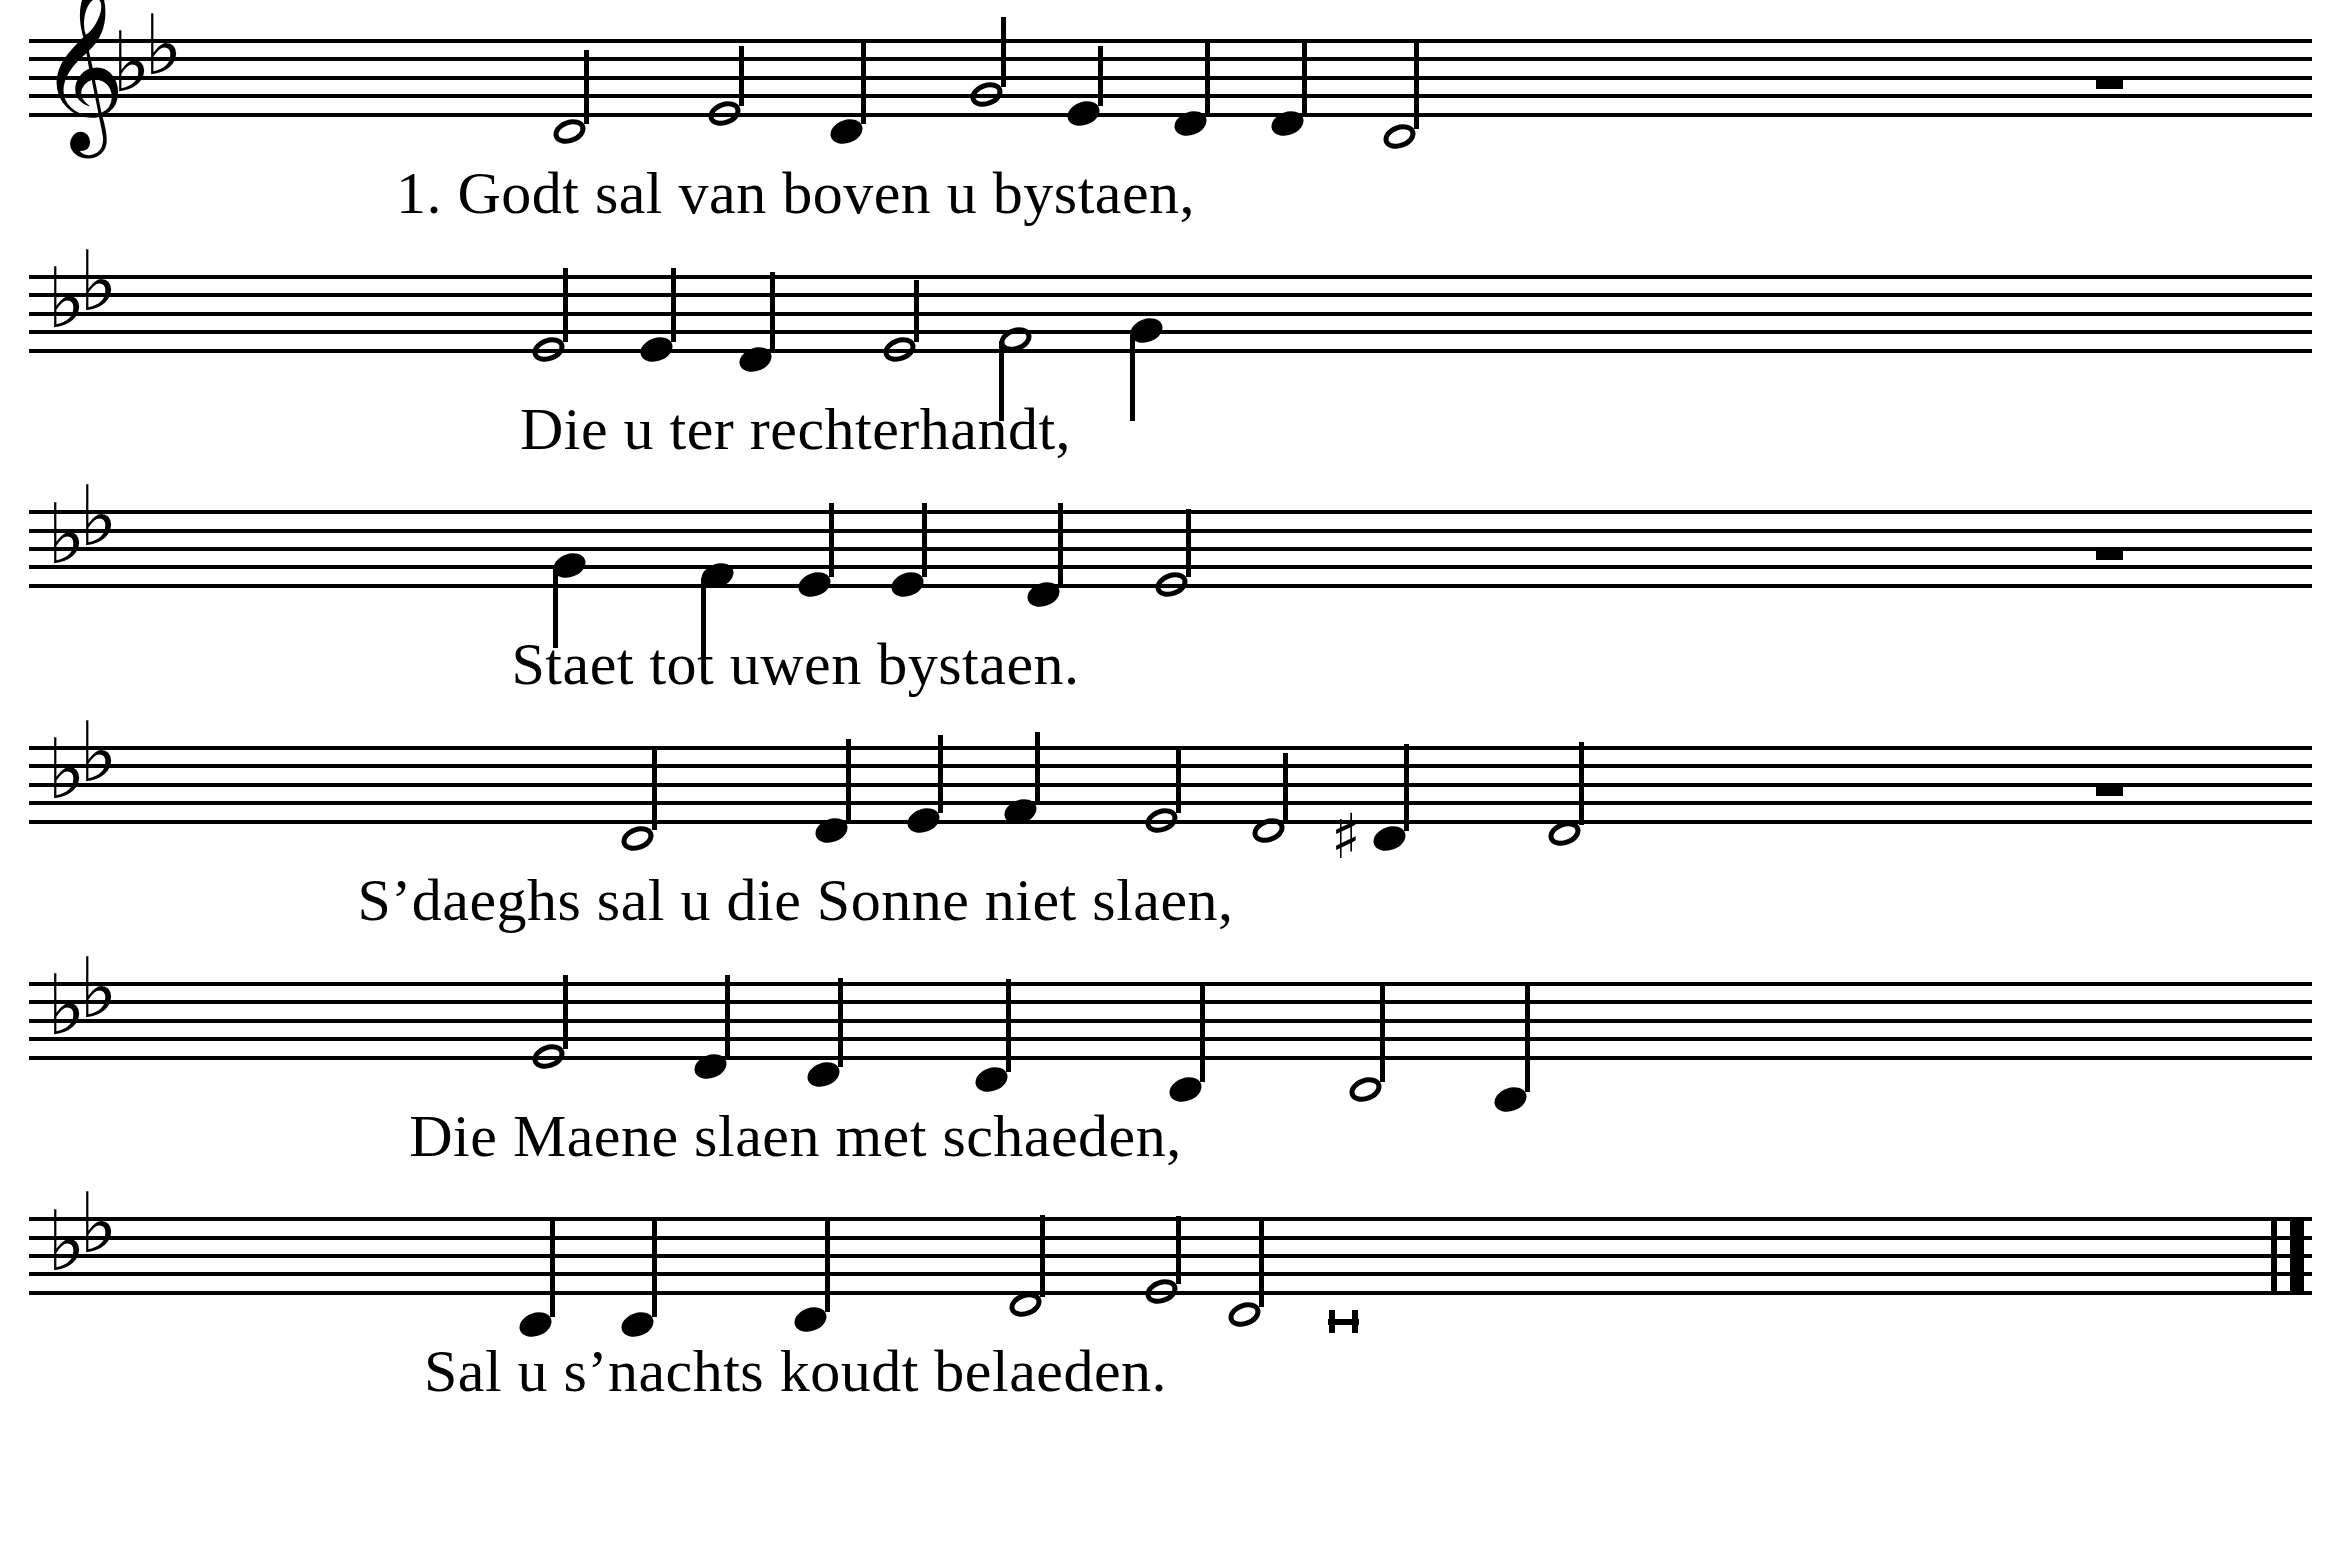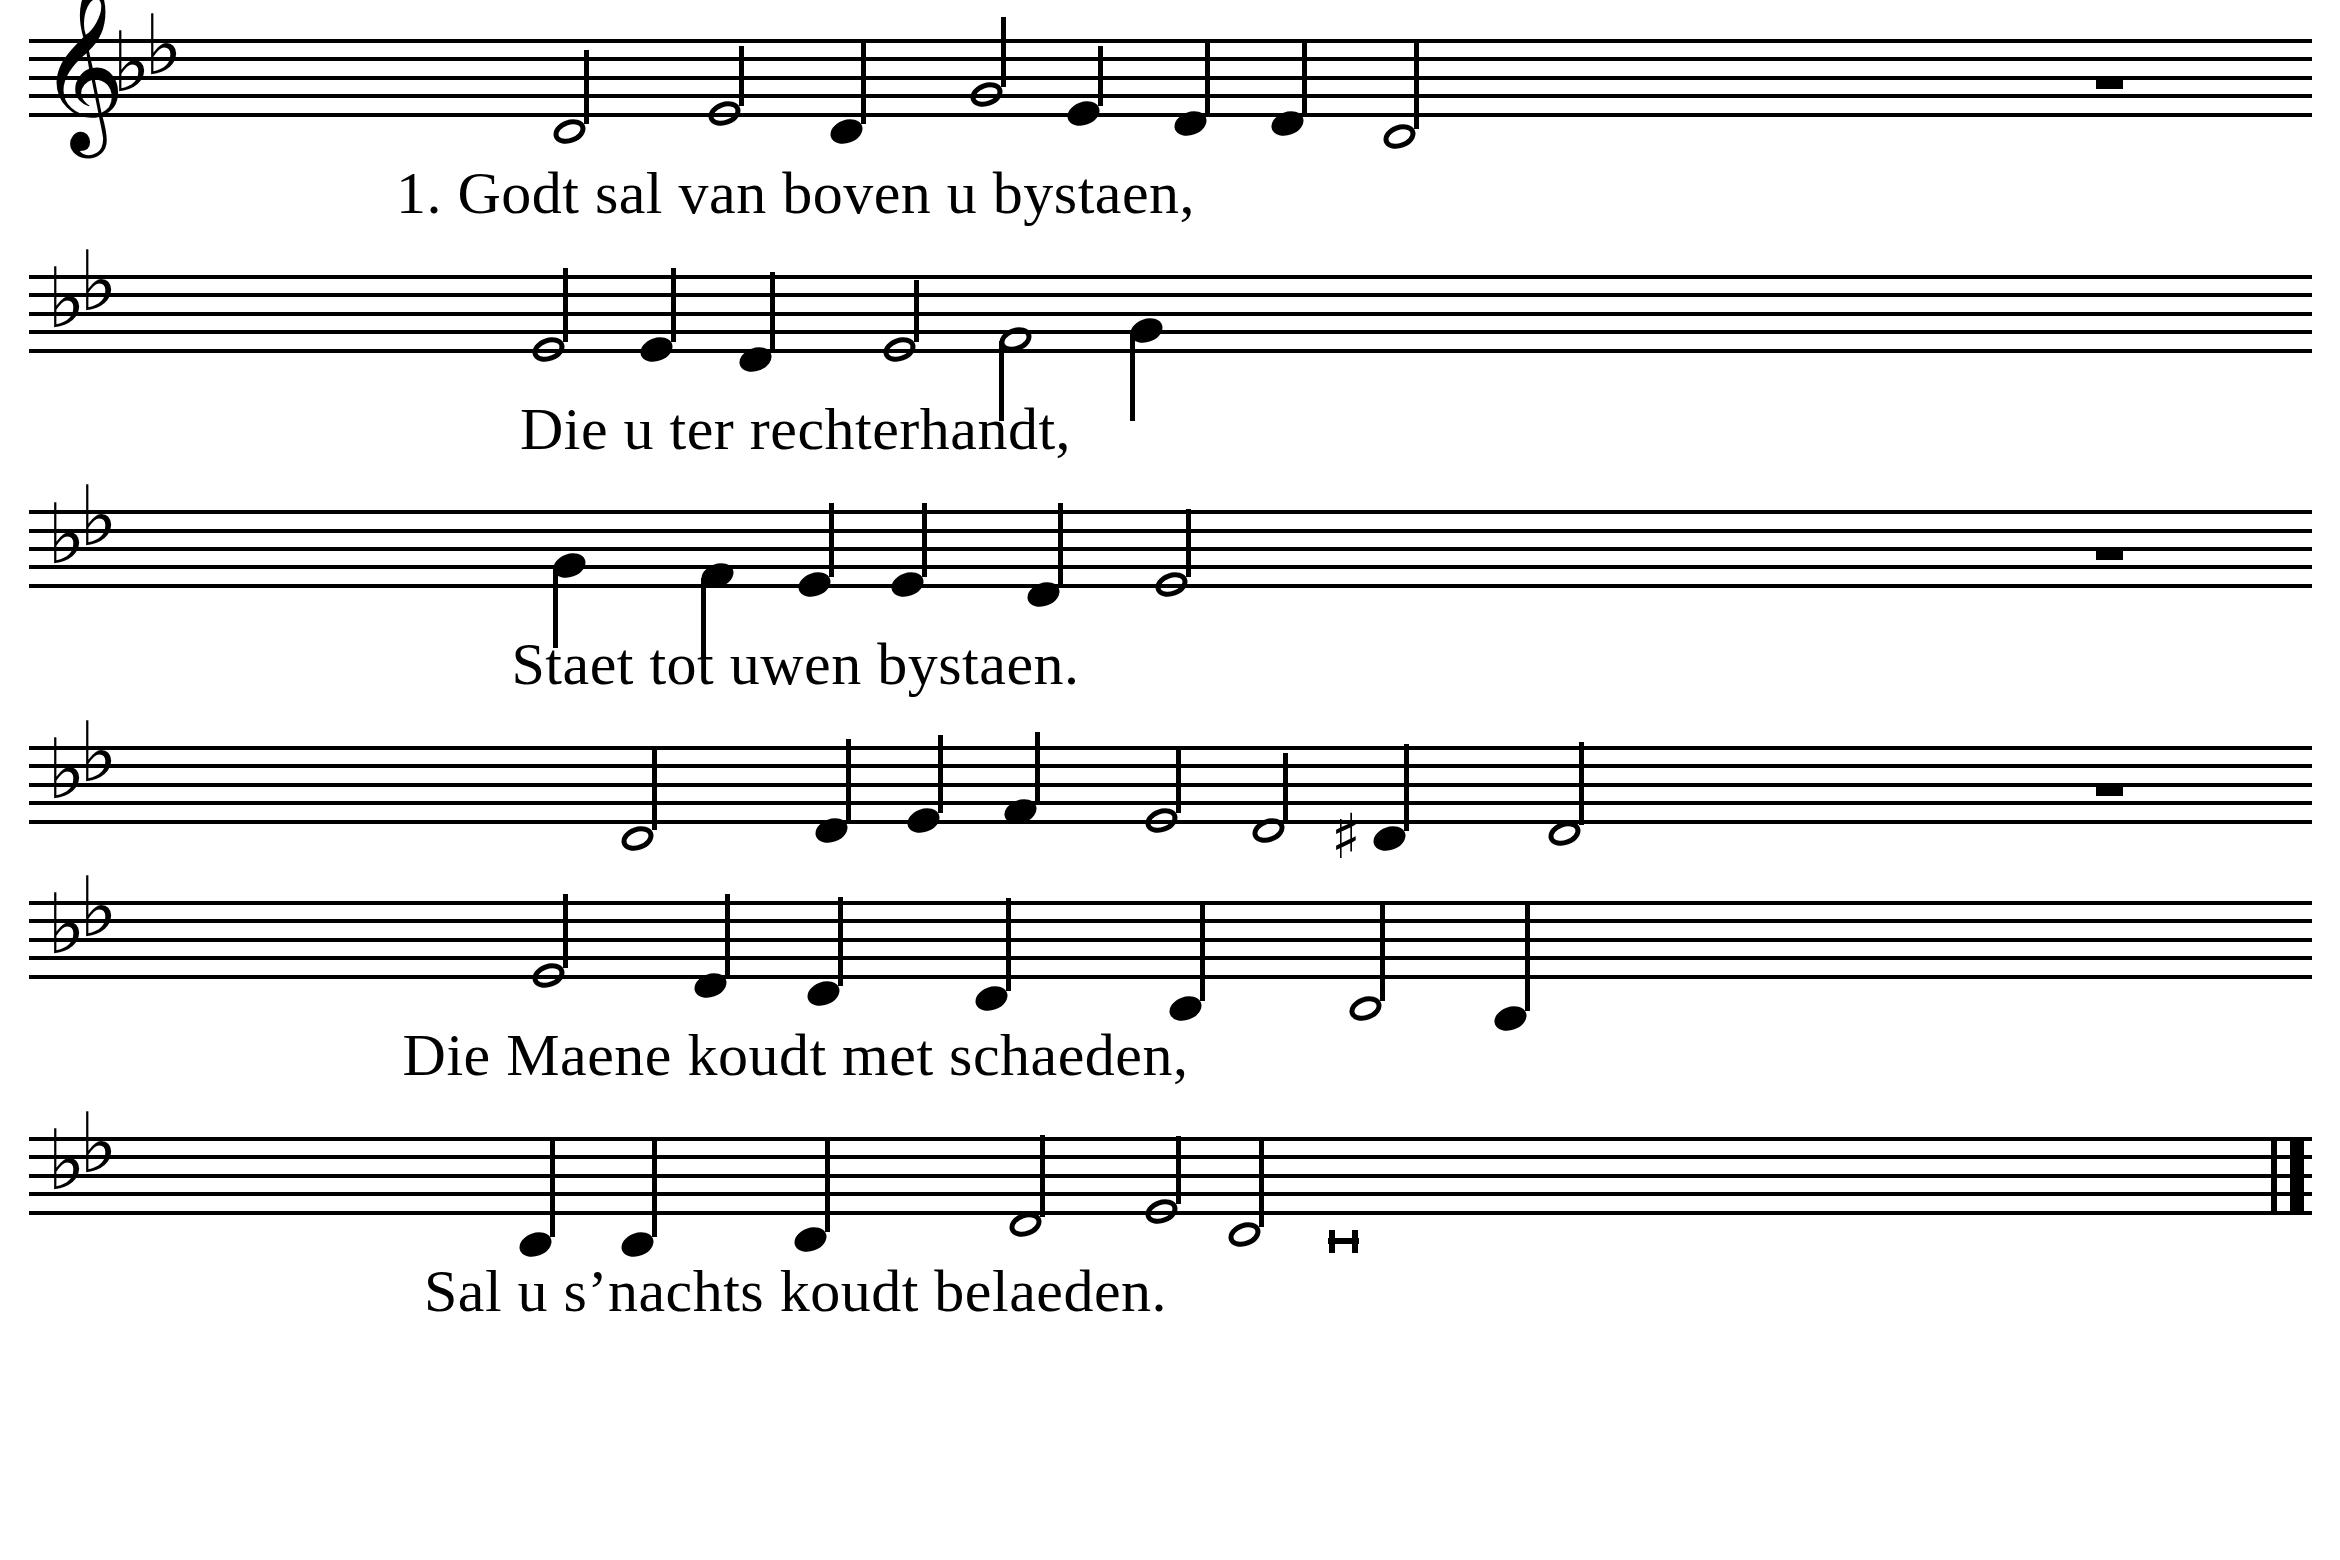--- a/index.html
+++ b/index.html
@@ -312,20 +312,21 @@
           <div class="head filled"></div>
           <div class="stem" style="left:31px; top:-83px; height:87px;"></div>
         </div>
       <div class="note" style="left:1548px; top:115px;">
           <div class="head open"></div>
           <div class="stem" style="left:31px; top:-80px; height:83px;"></div>
         </div>
 
       <div class="rest-whole" style="left:2096px; top:76px;"></div>
     </div>
+    <div class="lyric">S’daeghs sal u die Sonne niet slaen,</div>
   </div>
 
   <div class="system">
     <div class="staff">
       <div class="staff-lines">
         <div class="ln ln0"></div>
           <div class="ln ln1"></div>
           <div class="ln ln2"></div>
           <div class="ln ln3"></div>
           <div class="ln ln4"></div>
@@ -355,21 +356,21 @@
         </div>
       <div class="note" style="left:1349px; top:135px;">
           <div class="head open"></div>
           <div class="stem" style="left:31px; top:-95px; height:99px;"></div>
         </div>
       <div class="note" style="left:1494px; top:145px;">
           <div class="head filled"></div>
           <div class="stem" style="left:31px; top:-105px; height:109px;"></div>
         </div>
     </div>
-    <div class="lyric">Die Maene koudt met schaeden,</div>
+    <div class="lyric">Die Maene slaen met schaeden,</div>
   </div>
 
   <div class="system">
     <div class="staff">
       <div class="staff-lines">
         <div class="ln ln0"></div>
           <div class="ln ln1"></div>
           <div class="ln ln2"></div>
           <div class="ln ln3"></div>
           <div class="ln ln4"></div>

